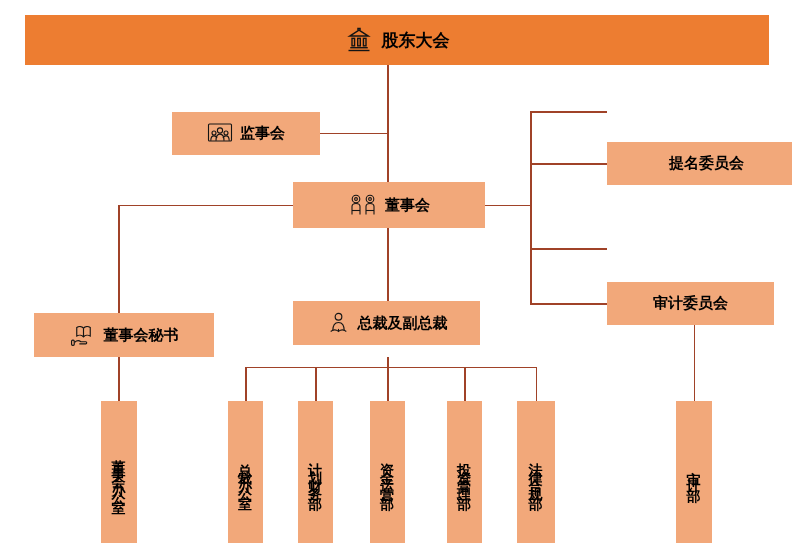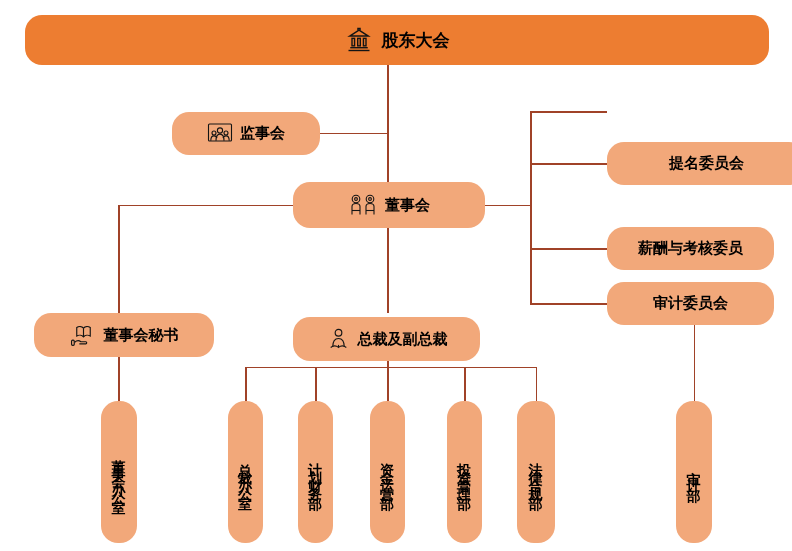--- a/index.html
+++ b/index.html
@@ -4,21 +4,21 @@
 <style>
   html,body{margin:0;padding:0;background:#ffffff;}
   .canvas{
     position:relative;width:792px;height:551px;background:#ffffff;overflow:hidden;
     font-family:"DejaVu Sans","Liberation Sans",sans-serif;color:var(--text,#000);
   }
   .line{position:absolute;background:var(--line,#A04228);}
   .node{
     position:absolute;display:flex;align-items:center;justify-content:center;
     background:var(--box,#F2A87A);font-weight:bold;font-size:15px;color:#000;
-    gap:7px;box-sizing:border-box;border-radius:17px;
+    gap:7px;box-sizing:border-box;
   }
   .banner{
     background:var(--banner,#ED7D31);font-size:17px;gap:9px;
   }
   .vbox{
     writing-mode:vertical-rl;text-orientation:upright;letter-spacing:8px;
     font-size:14px;justify-content:center;align-items:center;
   }
   .icon{display:flex;align-items:center;justify-content:center;flex:0 0 auto;}
   .icon svg{display:block;}
@@ -91,40 +91,37 @@
         <path d="M18 21 L18 13 Q18 10 22 10 Q26 10 26 13 L26 21"></path>
         <line x1="18" y1="17" x2="26" y2="17"></line>
       </svg>
     </span>
     <span>董事会</span>
   </div>
 
   <div class="node" style="left:607px;top:142px;width:199px;height:43px;">
     <span>提名委员会</span>
   </div>
-  <div class="node" style="left:607px;top:227px;width:167px;height:43px;">
-    <span>薪酬与考核委员</span>
-  </div>
   <div class="node" style="left:607px;top:282px;width:167px;height:43px;">
     <span>审计委员会</span>
   </div>
 
   <div class="node" style="left:34px;top:313px;width:180px;height:44px;">
     <span class="icon">
       <svg width="27" height="25" viewBox="0 0 26 24" fill="none" stroke="#141414" stroke-width="1.1">
         <path d="M13 5 C11.5 3.2 8.5 3 6.5 4.2 L6.5 12.5 C8.5 11.3 11.5 11.5 13 13.3 C14.5 11.5 17.5 11.3 19.5 12.5 L19.5 4.2 C17.5 3 14.5 3.2 13 5 Z"></path>
         <line x1="13" y1="5" x2="13" y2="13.3"></line>
         <rect x="1.5" y="16.5" width="2.6" height="5" rx="1"></rect>
         <path d="M4.5 18.5 C6.5 16.6 8.7 16.6 10.5 18 L15.2 18 C16.4 18 16.4 20.1 15.2 20.1 L9 20.1"></path>
       </svg>
     </span>
     <span>董事会秘书</span>
   </div>
 
-  <div class="node" style="left:293px;top:317px;width:187px;height:44px;">
+  <div class="node" style="left:293px;top:301px;width:187px;height:44px;">
     <span class="icon">
       <svg width="25" height="25" viewBox="0 0 24 24" fill="none" stroke="#141414" stroke-width="1.1">
         <circle cx="12" cy="5.5" r="3.2"></circle>
         <path d="M6.5 19 C6.5 13.5 8.5 11 12 11 C15.5 11 17.5 13.5 17.5 19"></path>
         <path d="M4.5 19.6 C7 17.8 9.7 17.8 12 19.6 C14.3 17.8 17 17.8 19.5 19.6"></path>
         <line x1="12" y1="17.2" x2="12" y2="19.6"></line>
       </svg>
     </span>
     <span>总裁及副总裁</span>
   </div>

